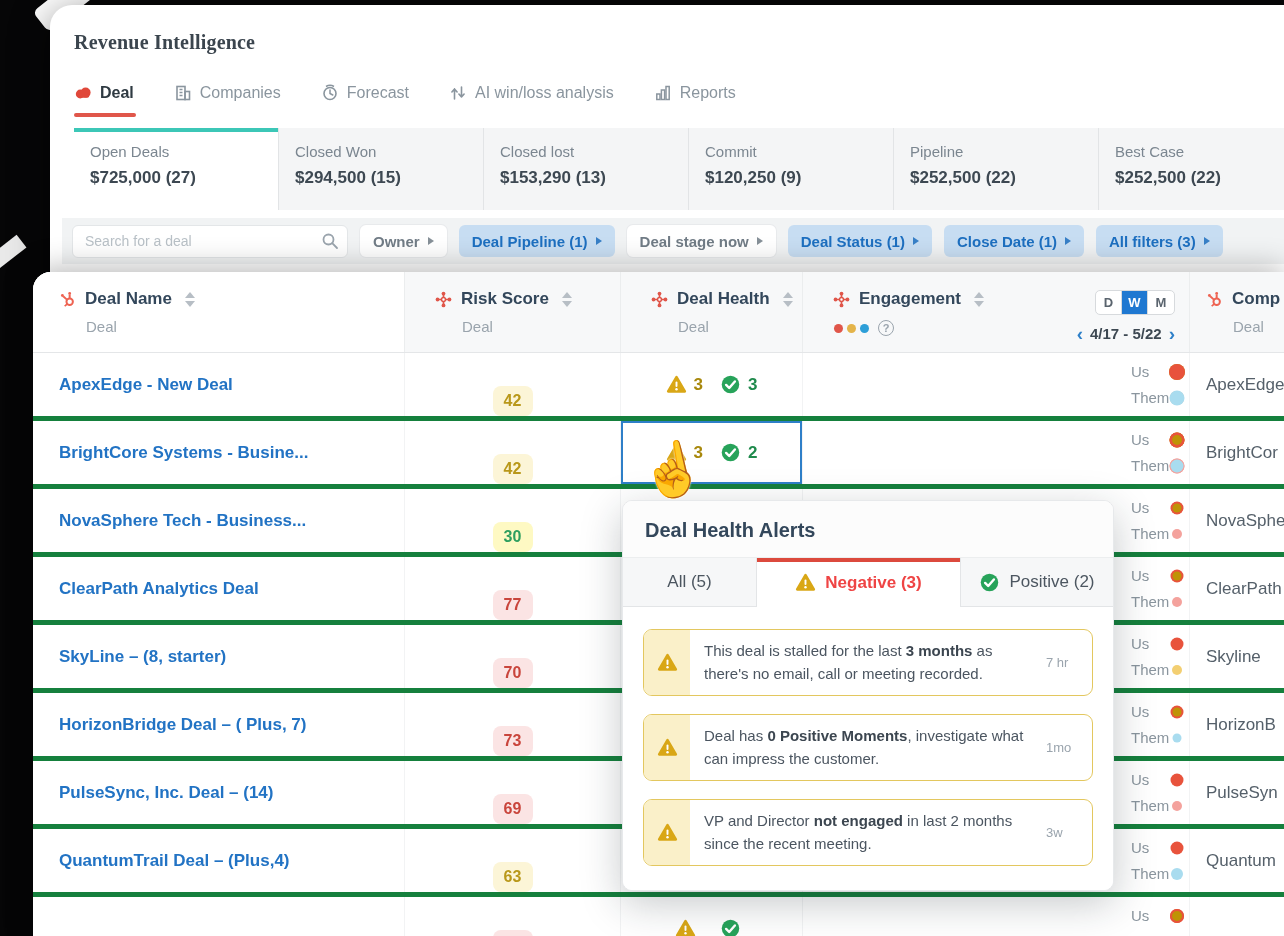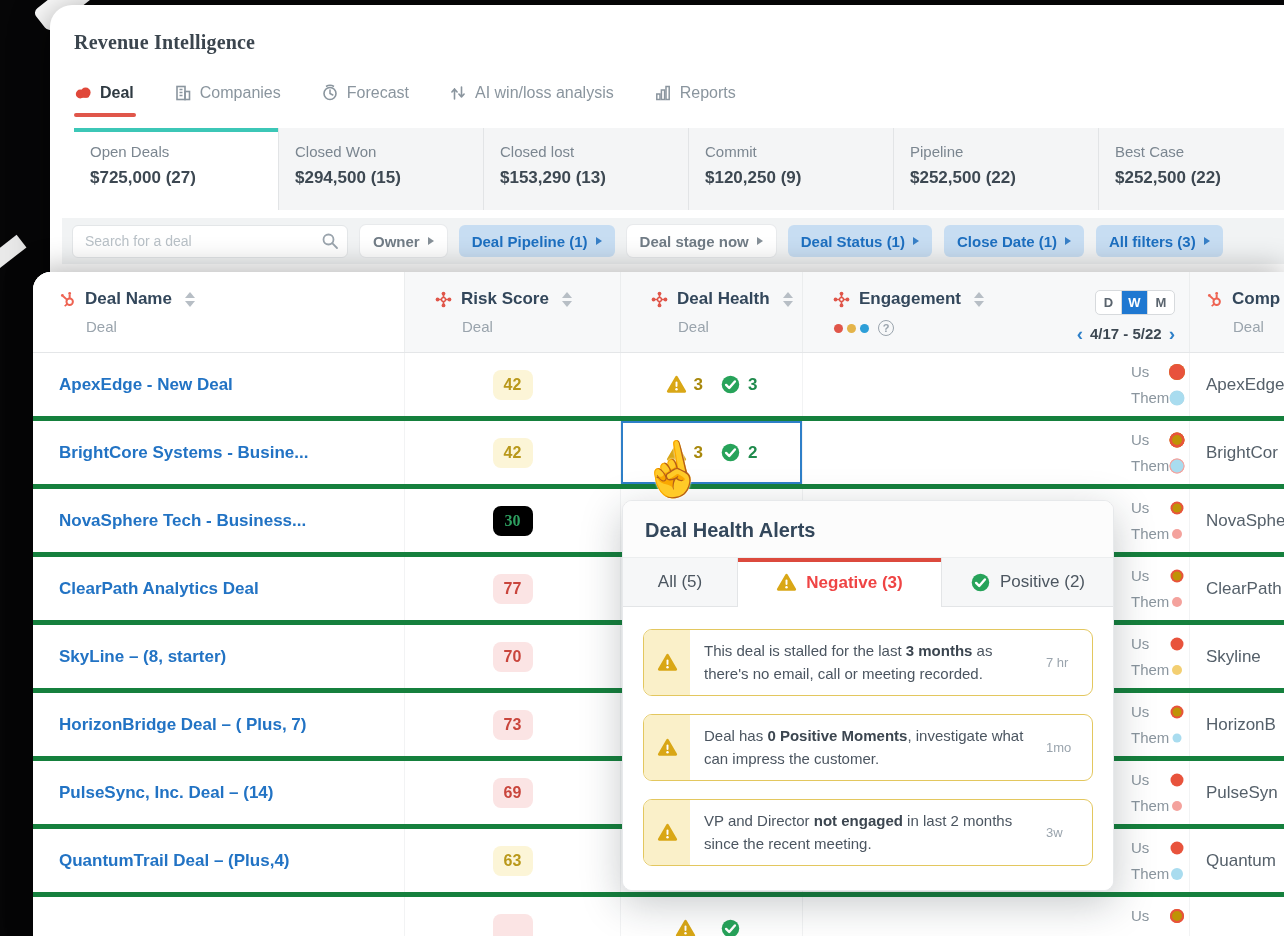--- a/index.html
+++ b/index.html
@@ -73,42 +73,42 @@
   .dwm span:last-child { border-right:none; }
   .dwm span.on { background:#1f78d1; color:#fff; }
   .daterange { margin-top:9px; display:flex; align-items:center; gap:7px; font-size:15px; font-weight:700; color:#3d4852; }
   .chev { color:#2f80c9; font-size:19px; font-weight:700; line-height:1; cursor:pointer; }
 
   .trow { height:68px; border-bottom:5px solid #15803d; background:#fff; }
   .td { display:flex; align-items:center; border-right:1px solid #f2f3f4; overflow:hidden; }
   .td:last-child { border-right:none; }
   .td-name { padding-left:26px; }
   .deal-link { font-size:17px; font-weight:700; color:#2273c4; white-space:nowrap; cursor:pointer; text-decoration:none; }
-  .td-risk { justify-content:center; }
+  .td-risk { justify-content:center;align-items:flex-end; }
   .risk-badge { min-width:40px; height:30px; padding:0 8px; border-radius:8px; display:flex; align-items:center; justify-content:center; font-size:16px; font-weight:600; }
   .risk-badge[data-level="yellow"] { background:#fcf5d7; color:#b9981a; }
-  .risk-badge[data-level="green"]  { background:#000000; color:#2d9e5f;font-family:Liberation Serif, serif; }
+  .risk-badge[data-level="green"]  { background:#fef9c3; color:#2d9e5f; }
   .risk-badge[data-level="red"]    { background:#fbe4e4; color:#c9453c; }
   .td-health { justify-content:center; gap:7px; cursor:pointer; }
   .td-health[data-selected="true"] { box-shadow:inset 0 0 0 2px #2e7fc8; }
   .neg-count { font-size:17px; font-weight:700; color:#a8880c; margin-right:10px; }
   .pos-count { font-size:17px; font-weight:700; color:#1f8a4c; }
   .td-eng { flex-direction:column; justify-content:center; align-items:flex-end; gap:4px; padding:0 12px 0 34px; }
   .eng-row { display:flex; align-items:center; height:22px; }
   .eng-label { width:46px; font-size:15px; color:#8a959e; flex:none; }
   .eng-line { flex:1; height:2px; background:#dddfe2; position:relative; }
   .dot { position:absolute; top:50%; transform:translate(-50%,-50%); border-radius:50%; }
   .td-comp { padding-left:16px; font-size:17px; color:#55606a; white-space:nowrap; }
 
   
   .popup { position:absolute; left:622px; top:500px; width:492px; background:#fff; border-radius:10px; z-index:6; overflow:hidden; border:1px solid #e7e9eb; box-shadow:0 12px 40px rgba(25,35,45,.25); }
   .popup-header { padding:18px 22px 15px; font-size:20px; font-weight:700; color:#33475b; background:#fcfcfc; border-bottom:1px solid #eceeef; }
   .ptabs { display:flex; height:49px; background:#f6f7f8; }
   .ptab { display:flex; align-items:center; justify-content:center; gap:9px; font-size:17px; color:#4c5660; border-right:1px solid #e3e5e7; border-bottom:1px solid #e3e5e7; position:relative; cursor:pointer; background:#f6f7f8; }
-  .pt-all { width:115px; } .pt-neg { width:204px; } .pt-pos { flex:1; border-right:none; }
+  .pt-all { width:134px; } .pt-neg { width:204px; } .pt-pos { flex:1; border-right:none; }
   .ptab.active { background:#fff; font-weight:700; color:#ef4444; border-bottom:none; }
   .ptab.active::before { content:''; position:absolute; top:0; left:0; right:0; height:4px; background:#dc4a3d; }
   .alerts { padding:22px 20px 24px; display:flex; flex-direction:column; gap:18px; background:#fff; }
   .alert-card { display:flex; border:1.5px solid #e3c75f; border-radius:9px; overflow:hidden; min-height:64px; }
   .alert-strip { width:46px; flex:none; background:#faf0c9; display:flex; align-items:center; justify-content:center; }
   .alert-msg { flex:1; padding:10px 8px 10px 14px; font-size:15px; color:#4b5560; line-height:1.5; }
   .alert-msg b { color:#3c4650; }
   .alert-time { width:46px; flex:none; display:flex; align-items:center; font-size:13px; color:#9aa4ad; }
 
   .cursor { position:absolute; left:640px; top:444px; z-index:9; font-size:52px; line-height:1; color:#141414; transform:rotate(-12deg); text-shadow:0 0 2px #fff; }

